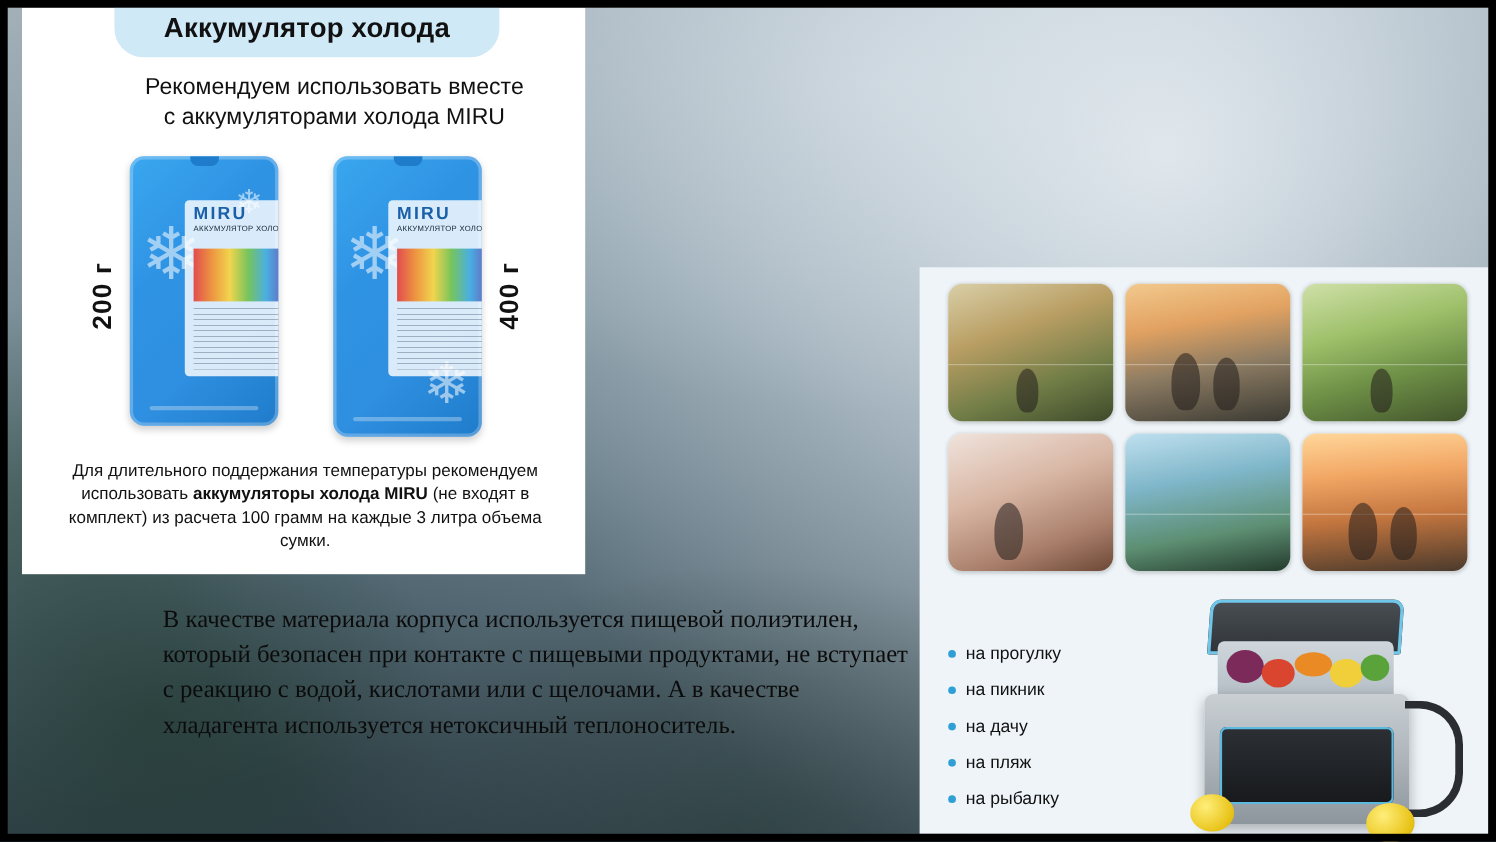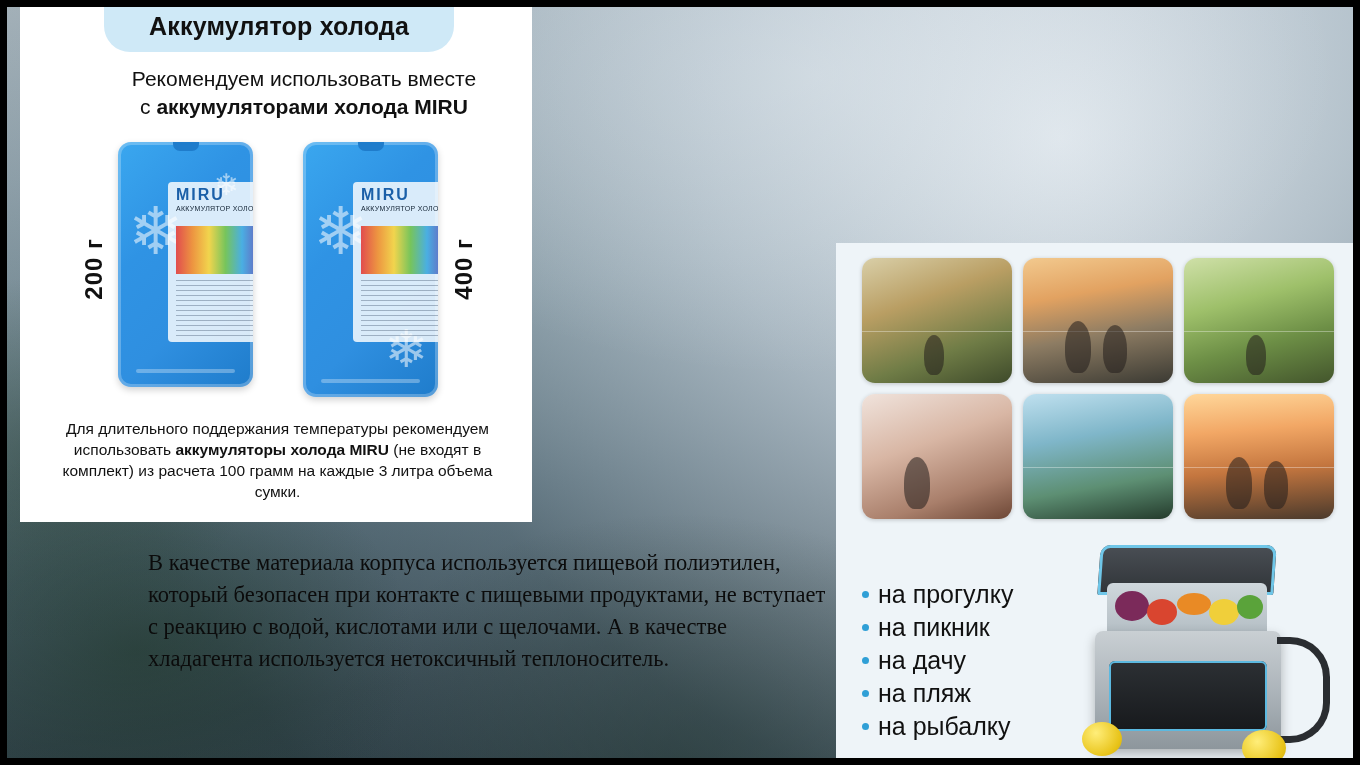--- a/index.html
+++ b/index.html
@@ -72,21 +72,21 @@
   .lead {
     position: absolute;
     left: 0;
     top: 58px;
     width: 568px;
     text-align: center;
     font-size: 21px;
     color: #111;
     line-height: 1.32;
   }
-  .lead b { font-weight: bold; margin-top: 36px; }
+  .lead b { font-weight: normal; margin-top: 36px; }
 
   
   .packs {
     position: absolute;
     left: 0;
     top: 135px;
     width: 512px;
     height: 260px;
   }
   .pack-wrap {
@@ -295,21 +295,21 @@
   .bullets {
     position: absolute;
     left: 862px;
     top: 578px;
     z-index: 20;
   }
   .bullet {
     display: flex;
     align-items: center;
     height: 33px;
-    font-size: 25px;
+    font-size: 16px;
     color: #111;
   }
   .bullet .dot {
     width: 7px;
     height: 7px;
     border-radius: 50%;
     background: #2f9fd6;
     margin-right: 9px;
     flex: 0 0 auto;
   }

